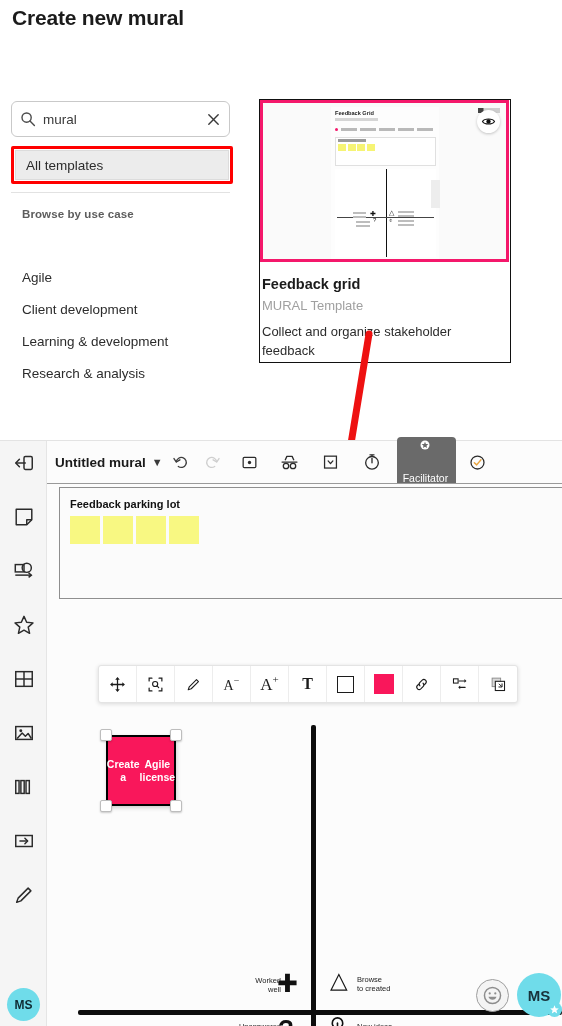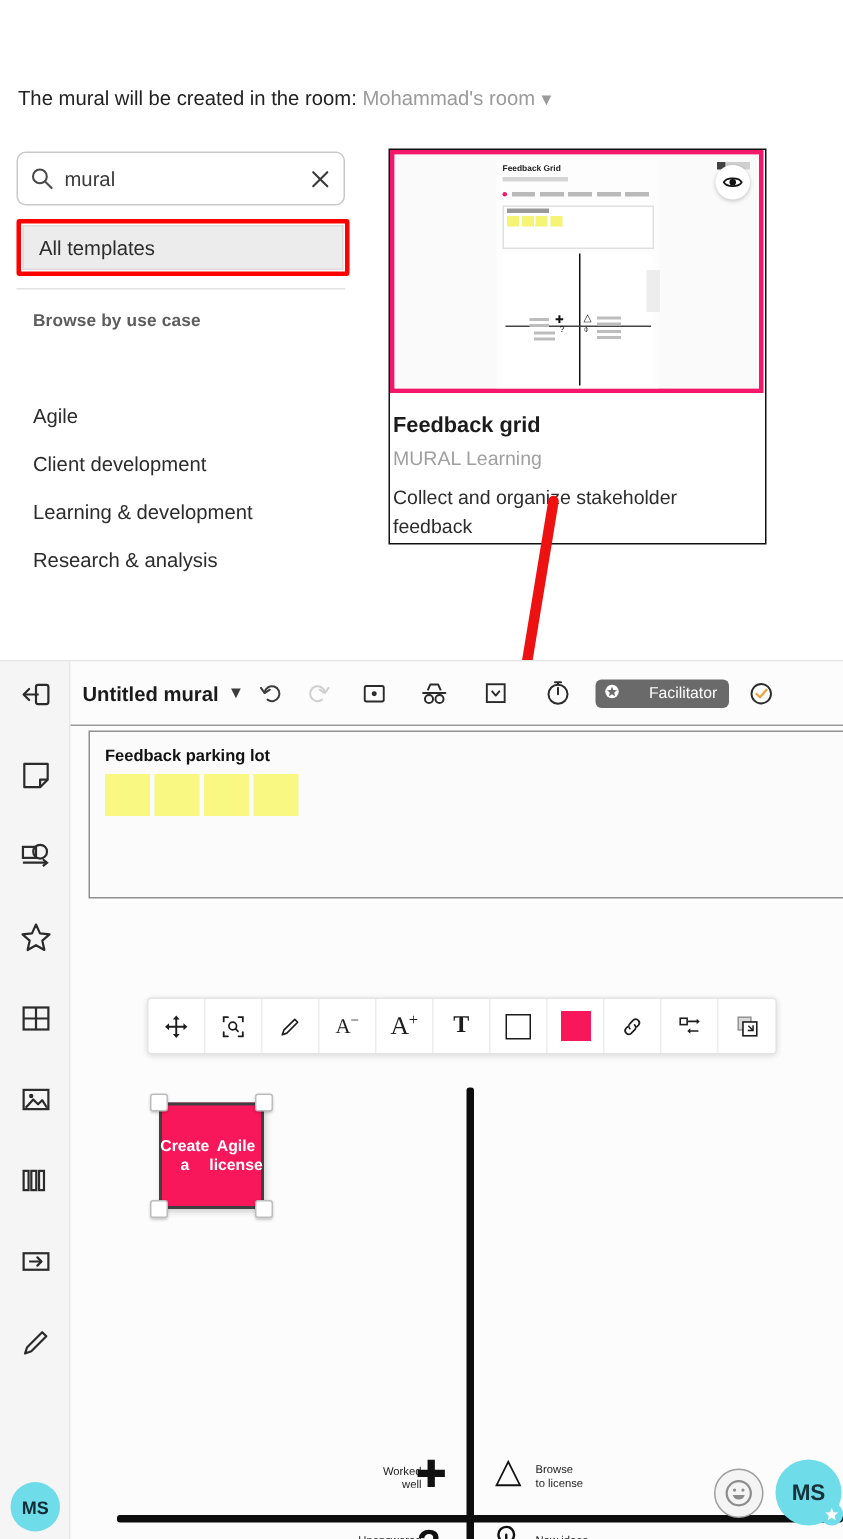--- a/index.html
+++ b/index.html
@@ -133,21 +133,21 @@
   #topbar {
     position:absolute; left:47px; top:0; width:515px; height:42px;
     background:#fcfcfc; display:flex; align-items:center; padding-left:8px;
   }
   #mural-title { font-size:13.5px; font-weight:bold; color:#1b1b1b; cursor:pointer; }
   #mural-title-chev { margin:0 4px 0 6px; color:#3b3b3b; font-size:11px; cursor:pointer; }
   .tb-icon { width:30px; height:26px; display:flex; align-items:center; justify-content:center; cursor:pointer; }
   #facilitator-badge {
     display:flex; align-items:center; gap:20px;
     background:#6a6a6a; color:#fff; font-size:10.5px;
-    border-radius:4px; padding:3px 8px 3px 6px; margin-left:10px; cursor:pointer;
+    border-radius:4px; padding:3px 8px 3px 6px; margin-left:10px; cursor:pointer;flex-direction:column;
   }
 
   #canvas {
     position:absolute; left:47px; top:42px; width:515px; height:544px;
     background:#fcfcfc; border-top:1px solid #9a9a9a; overflow:hidden;
   }
   #parking-lot {
     position:absolute; left:12px; top:3px; width:530px; height:112px;
     border:1px solid #8f8f8f; background:#fbfbfb;
   }
@@ -166,21 +166,21 @@
     width:38px; display:flex; align-items:center; justify-content:center;
     border-right:1px solid #ededed; cursor:pointer;
   }
   #elem-toolbar .et:last-child { border-right:none; }
   #et-color-swatch { width:20px; height:20px; background:#f9175b; }
 
   
   #sel-sticky-wrap { position:absolute; left:53px; top:245px; width:82px; height:83px; z-index:4; }
   #sel-sticky {
     position:absolute; left:6px; top:6px; width:70px; height:71px;
-    background:#f9175b; border:2px solid #404040;
+    background:#f9175b; border:2px solid #000000;
     display:flex; align-items:center; justify-content:center;
     color:#fff; font-size:10.5px; font-weight:bold; text-align:center; line-height:13px;
     box-shadow:1px 2px 4px rgba(0,0,0,.18);
   }
   .handle {
     position:absolute; width:12px; height:12px; background:#fff;
     border:1px solid #bdbdbd; border-radius:2px; box-shadow:0 1px 2px rgba(0,0,0,.2);
   }
 
   
@@ -202,25 +202,22 @@
     font-size:15px; font-weight:bold; z-index:9;
   }
   #avatar-star { position:absolute; right:-1px; bottom:0px; width:15px; height:15px;
     border-radius:50%; background:#6fdcea; display:flex; align-items:center; justify-content:center; }
 </style>
 </head>
 <body>
 
 <div id="create-panel">
 
-
-  <div id="room-line">
-    <span>The mural will be created in the room:</span>
-    <span class="room-name">Mohammad's room</span><span class="chev">▼</span>
-  </div>
+  <div id="page-title">Create new mural</div>
+
 
   <div id="search-box">
     <span class="sicon">
       <svg viewBox="0 0 16 16" width="16" height="16">
           <circle cx="6.6" cy="6.6" r="4.6" fill="none" stroke="#4a4a4a" stroke-width="1.4"></circle>
           <line x1="10" y1="10" x2="14.4" y2="14.4" stroke="#4a4a4a" stroke-width="1.4" stroke-linecap="round"></line>
         </svg>
     </span>
     <span id="search-input-text" title="Search templates">mural</span>
     <span id="search-clear">
@@ -280,21 +277,21 @@
         <div class="mini-sidecard"></div>
       </div>
       <div id="tpl-eye">
         <svg viewBox="0 0 20 20" width="15" height="15">
           <path d="M2 10 C4.5 5.5, 15.5 5.5, 18 10 C15.5 14.5, 4.5 14.5, 2 10 Z" fill="none" stroke="#111" stroke-width="1.5"></path>
           <circle cx="10" cy="10" r="2.9" fill="#111"></circle>
         </svg>
       </div>
     </div>
     <div id="tpl-name">Feedback grid</div>
-    <div id="tpl-author">MURAL Learning</div>
+    <div id="tpl-author">MURAL Template</div>
     <div id="tpl-desc">Collect and organize stakeholder feedback</div>
   </div>
 </div>
 
 <svg id="annot-arrow" viewBox="0 0 70 172">
   <path d="M49 6 L27 140" stroke="#ee1111" stroke-width="7" stroke-linecap="round" fill="none"></path>
   <path d="M25 162 L12 124 L41 131 Z" fill="#ee1111"></path>
 </svg>
 
 <div id="editor">
@@ -517,21 +514,21 @@
     <div id="grid-v"></div>
     <div id="grid-h"></div>
 
     <div class="quad-label" style="left:188px; top:492px; width:46px; text-align:right;">
       <span>Worked</span><br><span>well</span>
     </div>
     <span class="quad-sym" style="left:230px; top:487px; font-size:25px;">✚</span>
 
     <span class="quad-sym" style="left:283px; top:485px; font-size:23px;">△</span>
     <div class="quad-label" style="left:310px; top:491px; width:60px;">
-      <span>Browse</span><br><span>to license</span>
+      <span>Browse</span><br><span>to created</span>
     </div>
 
     <div class="quad-label" style="left:166px; top:538px; width:68px; text-align:right;">
       <span>Unanswered</span><br>
     </div>
     <span class="quad-sym" style="left:231px; top:532px; font-size:26px; font-weight:bold;">?</span>
 
     <span class="quad-sym" style="left:281px; top:531px;">
       <svg viewBox="0 0 24 26" width="19" height="21">
           <circle cx="12" cy="10" r="6.6" fill="none" stroke="#111" stroke-width="2"></circle>

